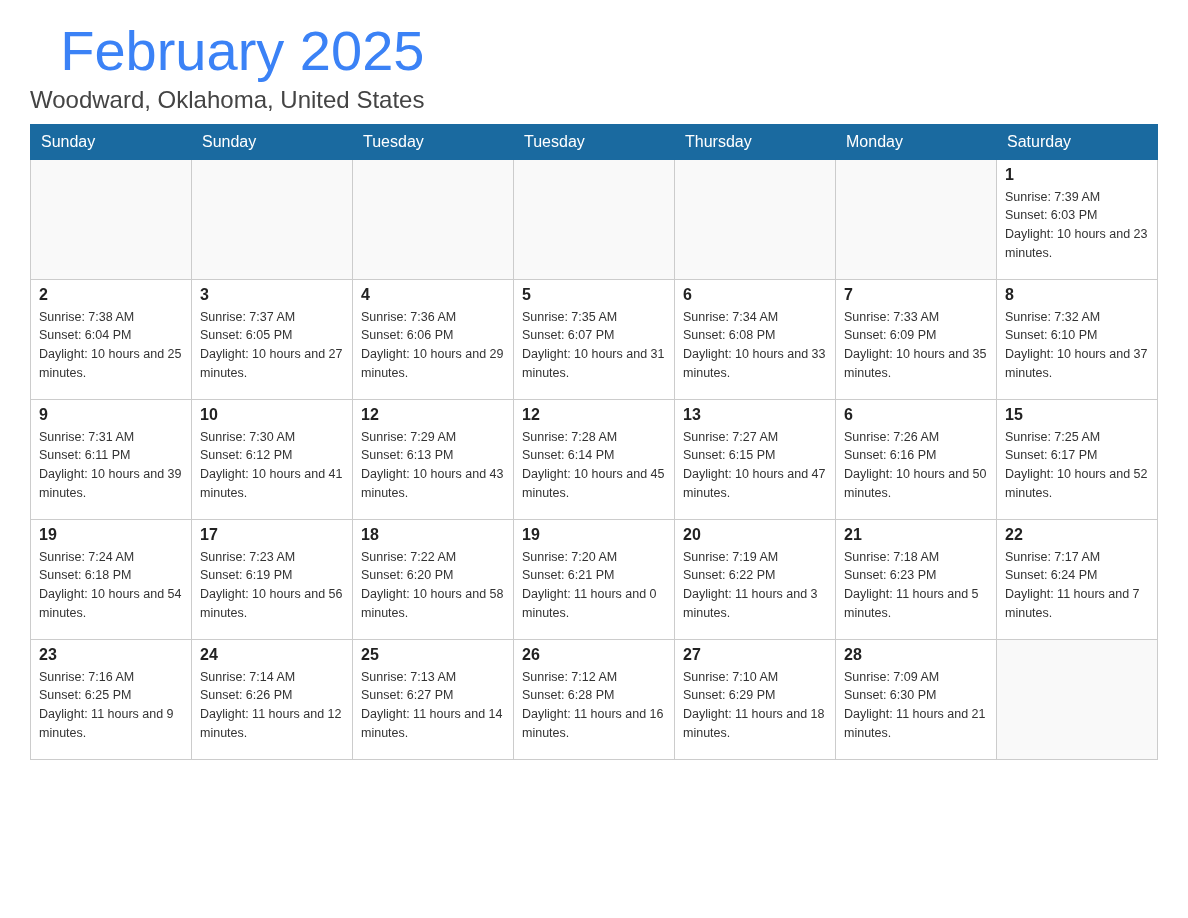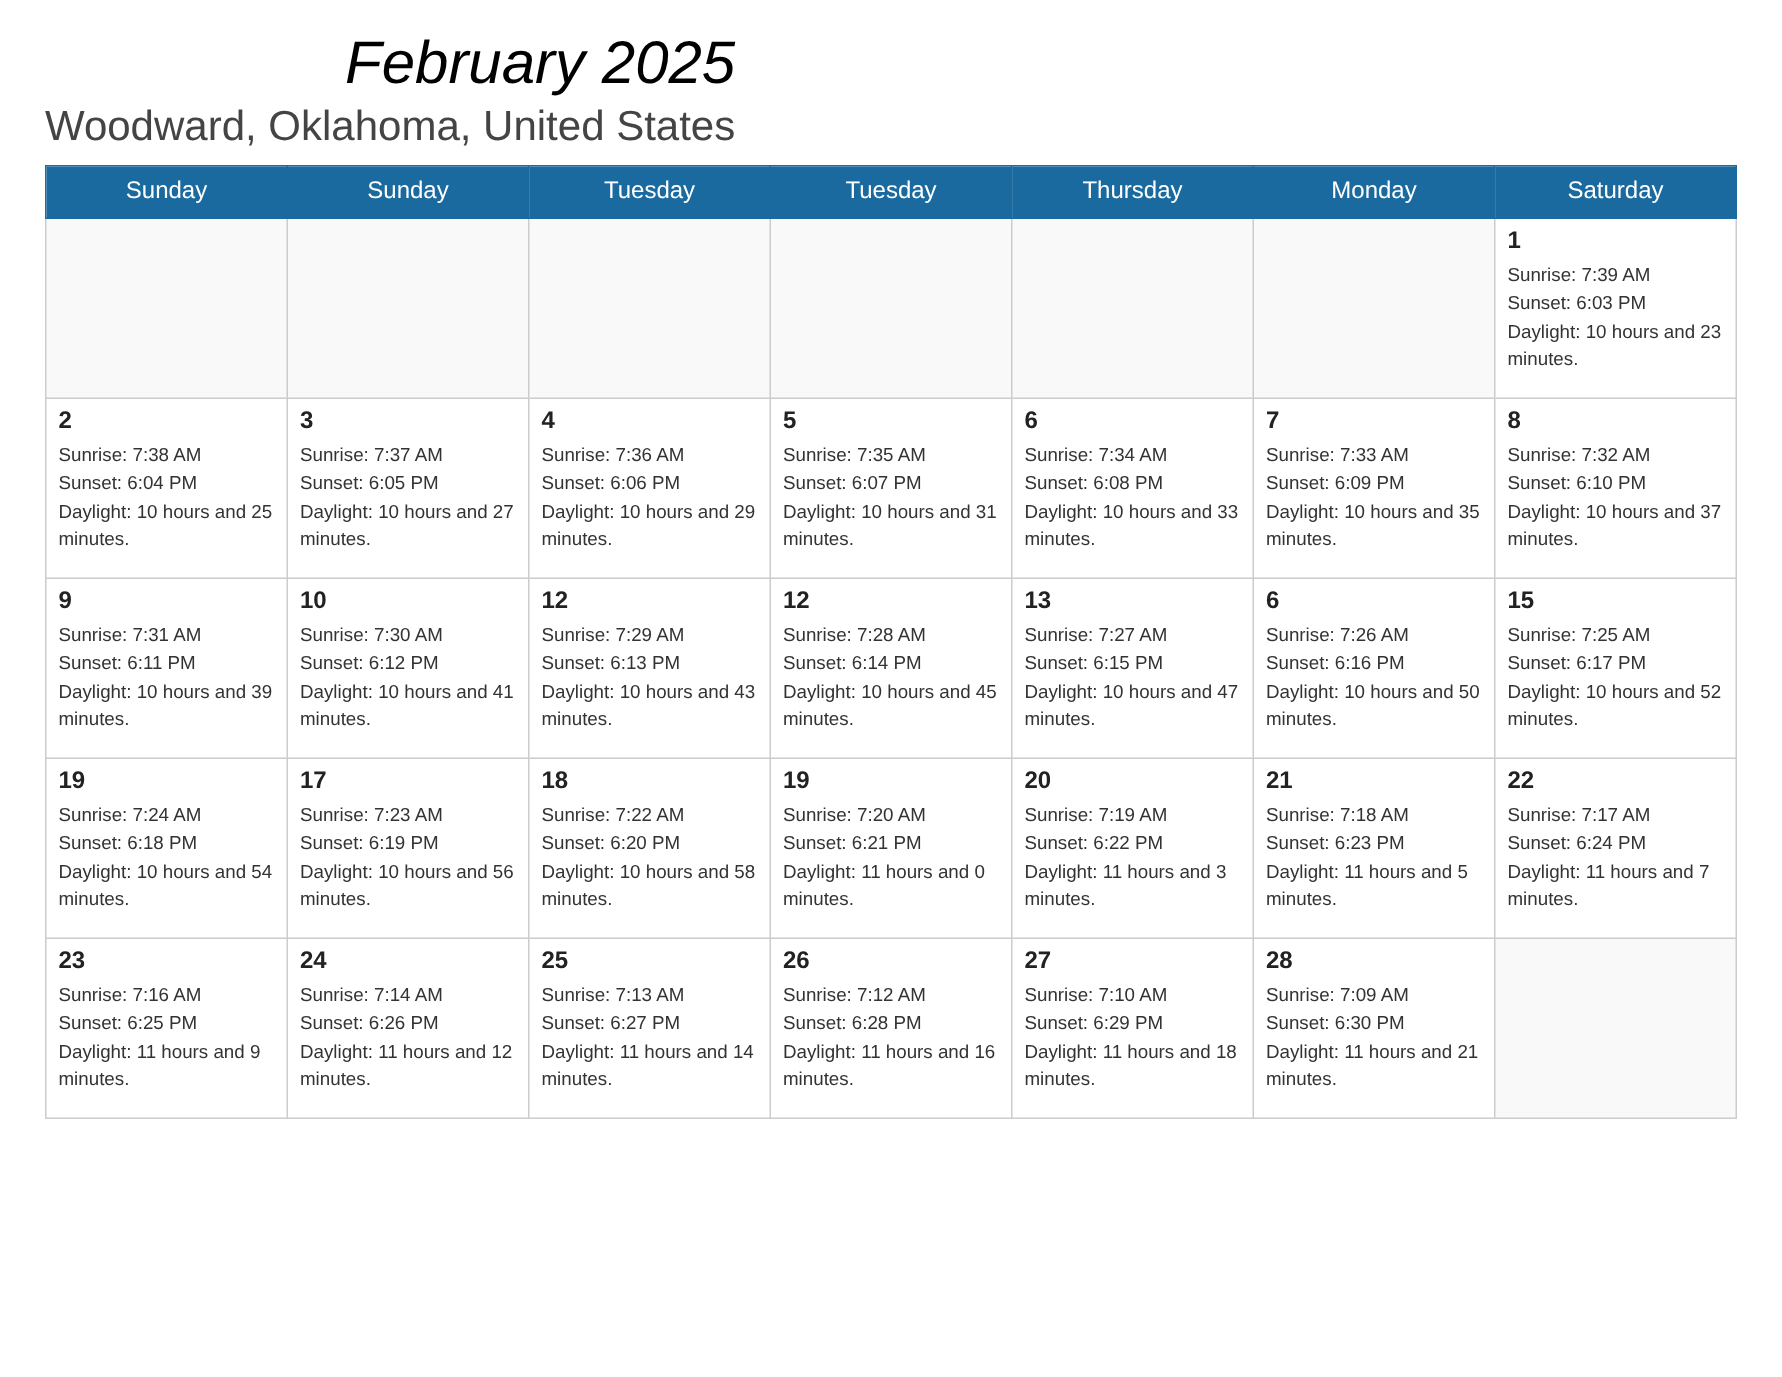--- a/index.html
+++ b/index.html
@@ -23,43 +23,42 @@
     }
     .logo-text-blue {
       font-size: 22px;
       font-weight: bold;
       color: #1a7abf;
     }
     .title-section {
       text-align: right;
     }
     .month-title {
-      font-size: 40px;
+      font-size: 56px;
       font-weight: normal;
-      color: #000000;
+      color: #3b82f6;
       line-height: 1.1;
-      font-style: italic;
     }
     .location {
-      font-size: 28px;
+      font-size: 24px;
       color: #444;
       margin-top: 4px;
     }
     .calendar {
       width: 100%;
       border-collapse: collapse;
       margin-top: 10px;
     }
     .calendar thead th {
       background-color: #1a6aa0;
       color: #fff;
       font-size: 16px;
       font-weight: normal;
       padding: 8px 10px;
-      text-align: center;
+      text-align: left;
       border: 1px solid #1a6aa0;
     }
     .calendar tbody td {
       vertical-align: top;
       border: 1px solid #ccc;
       padding: 6px 8px;
       width: 14.28%;
       height: 120px;
       font-size: 13px;
       color: #333;

